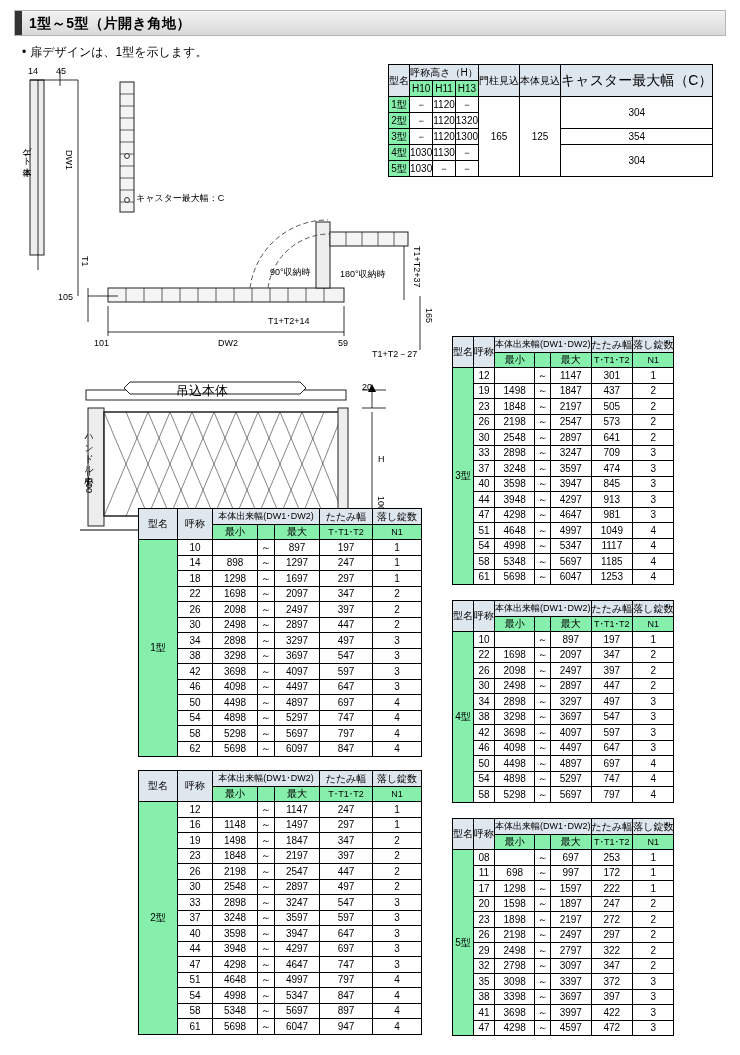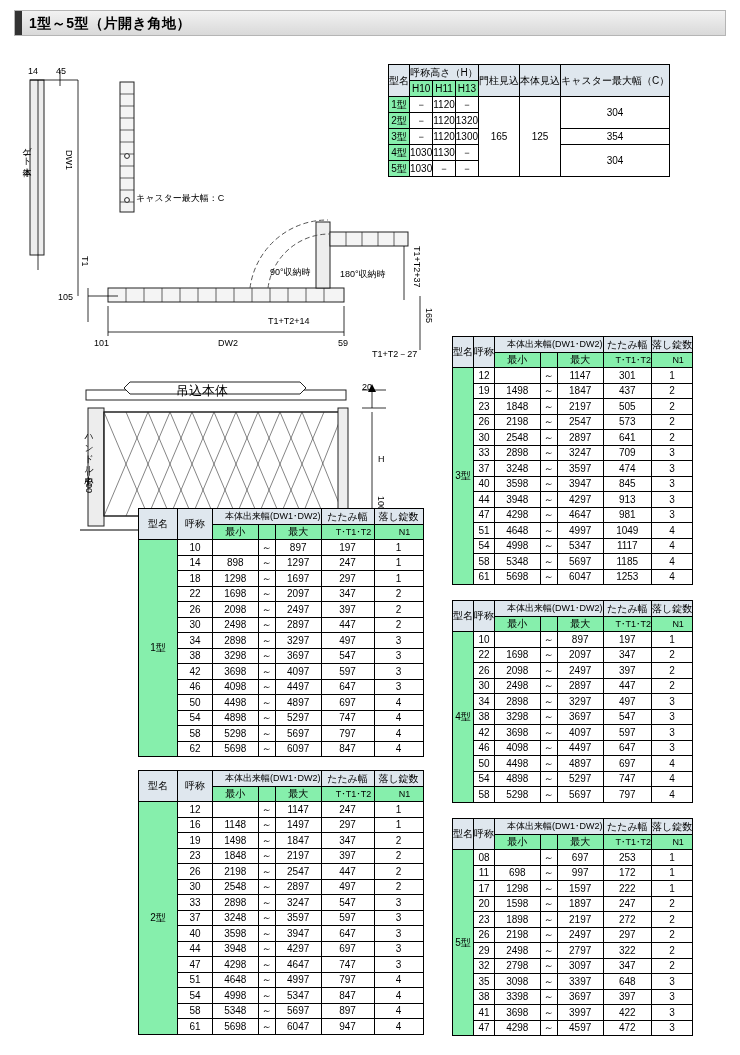--- a/index.html
+++ b/index.html
@@ -57,21 +57,21 @@
 
   
   .sztbl td{height:14.5px;}
   .sztbl .c-kata{width:38px;}
   .sztbl .c-koshou{width:34px;}
   .sztbl .c-min{width:44px;}
   .sztbl .c-tilde{width:16px;}
   .sztbl .c-max{width:44px;}
   .sztbl .c-tata{width:52px;}
   .sztbl .c-otoshi{width:48px;}
-  .sztbl .small{font-size:9px;padding-left:12px;}
+  .sztbl .small{font-size:9px;}
 
   .t1{position:absolute;left:138px;top:508px;}
   .t2{position:absolute;left:138px;top:770px;}
   .t3{position:absolute;left:452px;top:336px;}
   .t4{position:absolute;left:452px;top:600px;}
   .t5{position:absolute;left:452px;top:818px;}
 
   
   .draw{position:absolute;left:0;top:60px;width:460px;height:450px;}
   .lbl{position:absolute;font-size:9px;white-space:nowrap;}
@@ -81,29 +81,32 @@
 </head>
 <body>
 
 <div class="page">
 
   <div class="hdr">
     <div class="bar"></div>
     <div class="t">1型～5型（片開き角地）</div>
   </div>
 
+  <div class="note">
+    <span class="dot">•</span><span>扉デザインは、1型を示します。</span>
+  </div>
 
   <table class="tbl-top">
     <tbody>
         <tr>
       <td class="hd c-type" rowspan="2">型名</td>
       <td class="hd" colspan="3">呼称高さ（H）</td>
       <td class="hd c-mon" rowspan="2">門柱見込</td>
       <td class="hd c-hon" rowspan="2">本体見込</td>
-      <td class="hd c-cas" rowspan="2" style="font-size:10px;line-height:1.1;">
+      <td class="hd c-cas" rowspan="2" style="font-size:14px;line-height:1.1;">
         <span>キャスター最大幅（C）</span>
       </td>
     </tr>
     <tr>
       <td class="hd2 c-h">H10</td>
       <td class="hd2 c-h">H11</td>
       <td class="hd2 c-h">H13</td>
     </tr>
     <tr>
       <td class="hd2">1型</td>
@@ -885,21 +888,21 @@
           <td class="c-tilde">～</td>
           <td class="c-max">3097</td>
           <td class="c-tata">347</td>
           <td class="c-otoshi">2</td>
         </tr>
         <tr>
           <td class="c-koshou">35</td>
           <td class="c-min">3098</td>
           <td class="c-tilde">～</td>
           <td class="c-max">3397</td>
-          <td class="c-tata">648</td>
+          <td class="c-tata">372</td>
           <td class="c-otoshi">3</td>
         </tr>
         <tr>
           <td class="c-koshou">38</td>
           <td class="c-min">3398</td>
           <td class="c-tilde">～</td>
           <td class="c-max">3697</td>
           <td class="c-tata">397</td>
           <td class="c-otoshi">3</td>
         </tr>

